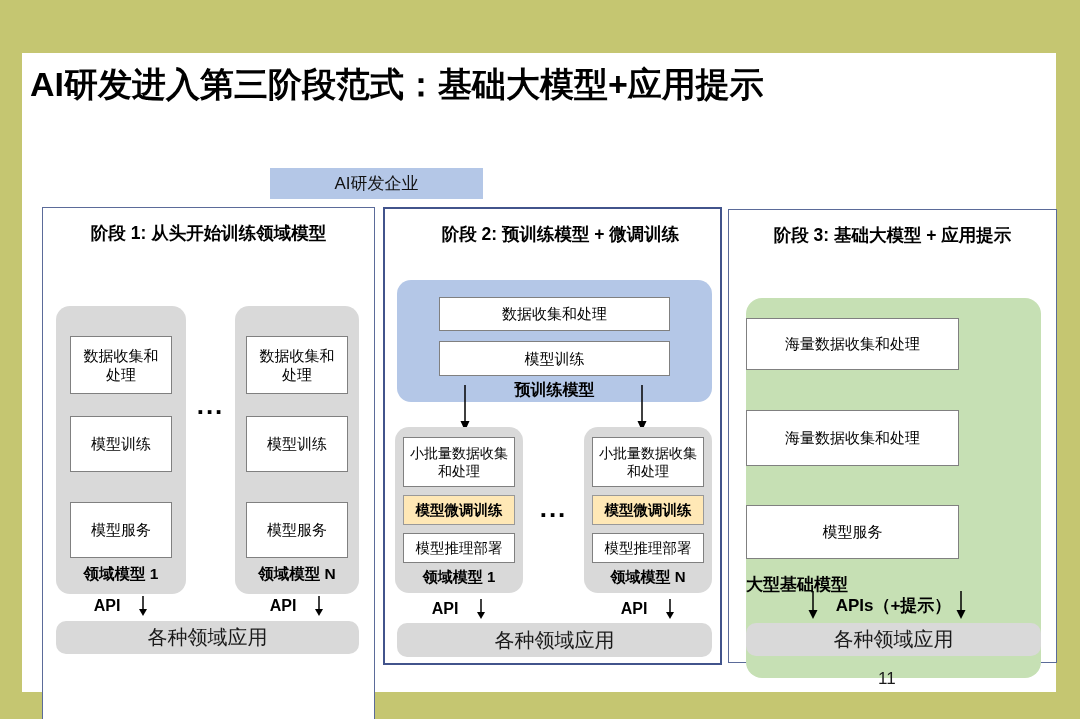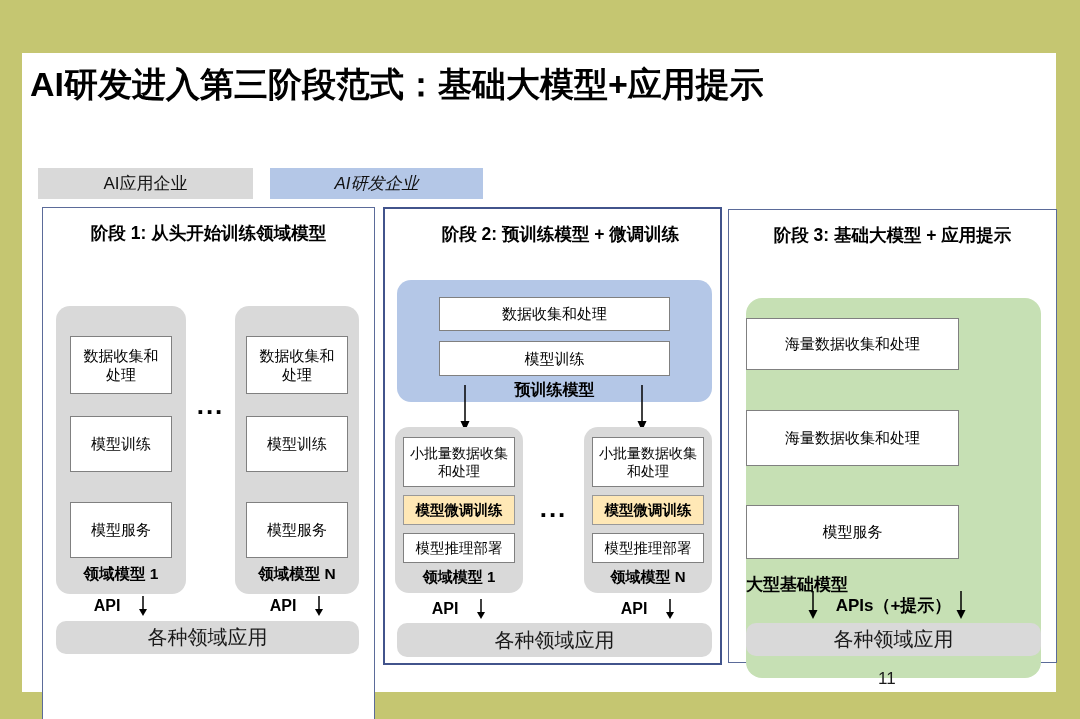--- a/index.html
+++ b/index.html
@@ -6,21 +6,21 @@
   html,body { background:#9a9a55; }
   .stage {
     position:relative; width:1080px; height:719px;
     background:#c5c671; overflow:hidden;
     font-family:"Liberation Sans","DejaVu Sans",sans-serif; color:#000;
   }
   .slide { position:absolute; left:22px; top:53px; width:1034px; height:639px; background:#ffffff; }
   .title { position:absolute; left:30px; top:62px; font-size:34px; font-weight:bold; white-space:nowrap; }
   .tab { position:absolute; height:31px; line-height:31px; text-align:center; font-size:17px; color:#111; }
   .tab-apps  { left:38px;  top:168px; width:215px; background:#d9d9d9; }
-  .tab-rd    { left:270px; top:168px; width:213px; background:#b4c7e7;font-style:italic; }
+  .tab-rd    { left:270px; top:168px; width:213px; background:#b4c7e7; }
   .tab-head  { left:507px; top:168px; width:212px; background:#c5e0b4; }
 
   .panel { position:absolute; background:#fff; }
   .panel-1 { left:42px;  top:207px; width:333px; height:570px; border:1.5px solid #5b6b99; }
   .panel-2 { left:383px; top:207px; width:339px; height:458px; border:2.5px solid #42548c;padding-left:16px; }
   .panel-3 { left:728px; top:209px; width:329px; height:454px; border:1.5px solid #5b6b99; }
   .panel-header { text-align:center; font-weight:bold; font-size:17.5px; margin-top:13px; white-space:nowrap; }
 
   .card { position:absolute; background:#d9d9d9; border-radius:14px; display:flex; flex-direction:column; align-items:center; }
   .step { background:#fff; border:1.5px solid #808080; display:flex; align-items:center; justify-content:center; text-align:center; line-height:1.3; }
@@ -74,21 +74,20 @@
   svg { display:block; }
 </style>
 </head>
 <body>
 
 <div class="stage">
   <div class="slide"></div>
 
   <div class="title">AI研发进入第三阶段范式：基础大模型+应用提示</div>
 
-  <div class="tab tab-apps">AI应用企业</div>
   <div class="tab tab-rd">AI研发企业</div>
 
   <div class="panel panel-1">
     <div class="panel-header">阶段 1: 从头开始训练领域模型</div>
 
     <div class="card p1-card-l">
       <div class="step p1-step1">数据收集和处理</div>
       <div class="step p1-step2">模型训练</div>
       <div class="step p1-step3">模型服务</div>
       <div class="card-label p1-label">领域模型 1</div>

